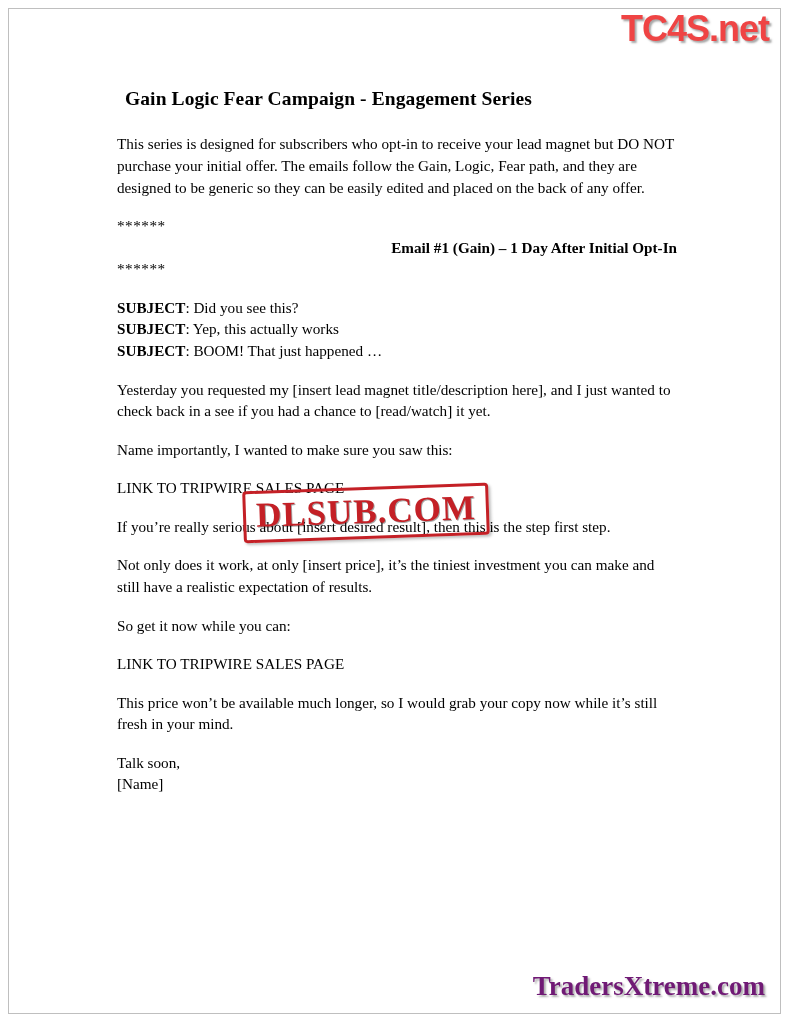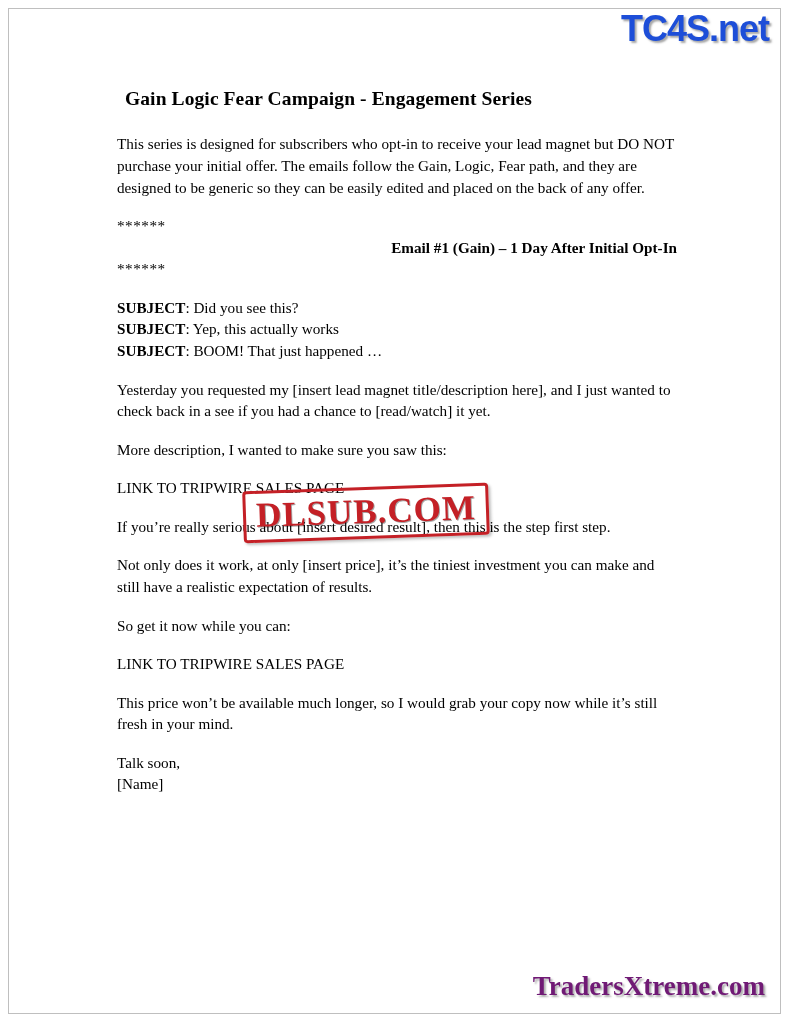--- a/index.html
+++ b/index.html
@@ -30,21 +30,21 @@
 
   
   .brand-top {
     position: absolute;
     right: 22px;
     top: 8px;
     font-family: "Liberation Sans", sans-serif;
     font-weight: bold;
     font-size: 36px;
     letter-spacing: -1px;
-    color: #1d4ed8;
+    color: #ef4444;
     text-shadow: 2px 2px 2px rgba(120,120,120,0.65);
     white-space: nowrap;
   }
 
   
   .brand-bottom {
     position: absolute;
     right: 26px;
     bottom: 22px;
     font-family: "Liberation Serif", serif;
@@ -149,21 +149,21 @@
     <div class="stars">******</div>
   </div>
 
   <div class="block-gap">
     <div class="subject-line"><b>SUBJECT</b><span>: Did you see this?</span></div>
     <div class="subject-line"><b>SUBJECT</b><span>: Yep, this actually works</span></div>
     <div class="subject-line"><b>SUBJECT</b><span>: BOOM! That just happened …</span></div>
   </div>
 
   <p class="para">Yesterday you requested my [insert lead magnet title/description here], and I just wanted to check back in a see if you had a chance to [read/watch] it yet.</p>
-  <p class="para">More description, I wanted to make sure you saw this:</p>
+  <p class="para">Name importantly, I wanted to make sure you saw this:</p>
   <p class="para">LINK TO TRIPWIRE SALES PAGE</p>
   <p class="para">If you’re really serious about [insert desired result], then this is the step first step.</p>
   <p class="para">Not only does it work, at only [insert price], it’s the tiniest investment you can make and still have a realistic expectation of results.</p>
   <p class="para">So get it now while you can:</p>
   <p class="para">LINK TO TRIPWIRE SALES PAGE</p>
   <p class="para">This price won’t be available much longer, so I would grab your copy now while it’s still fresh in your mind.</p>
 
   <div>
     <div class="sig-line">Talk soon,</div>
     <div class="sig-line">[Name]</div>

